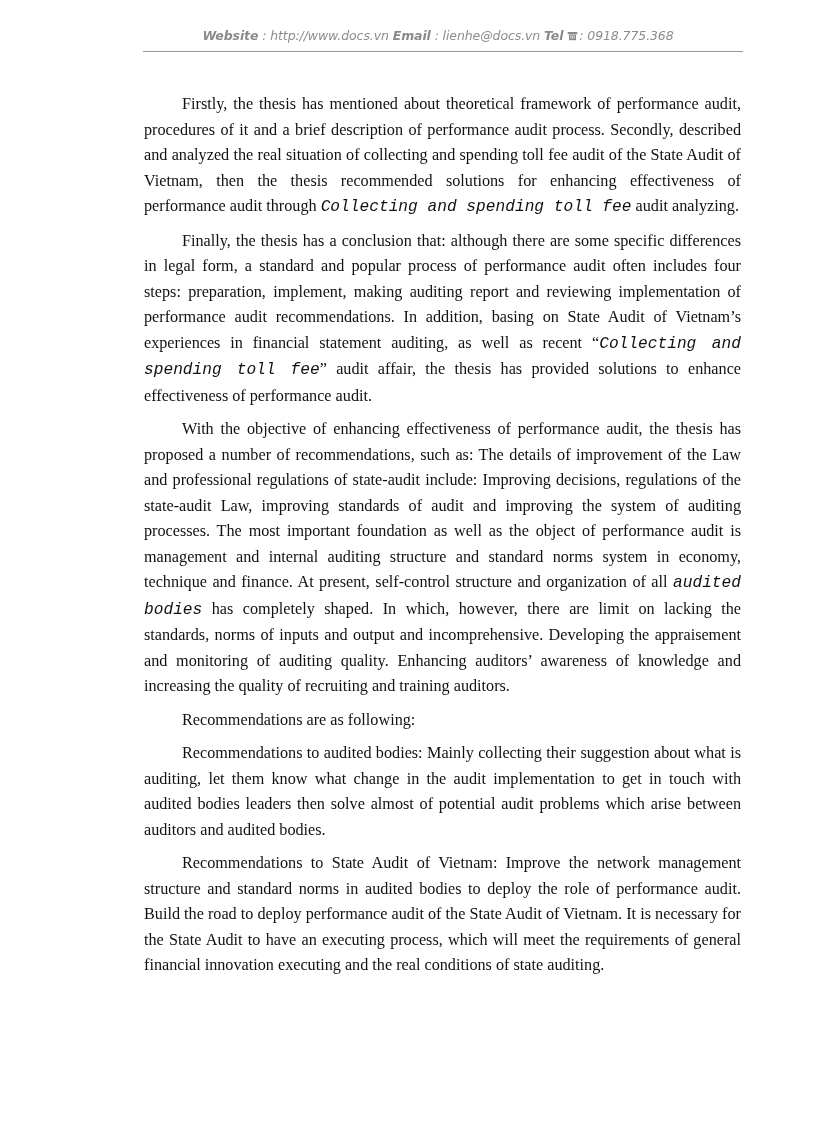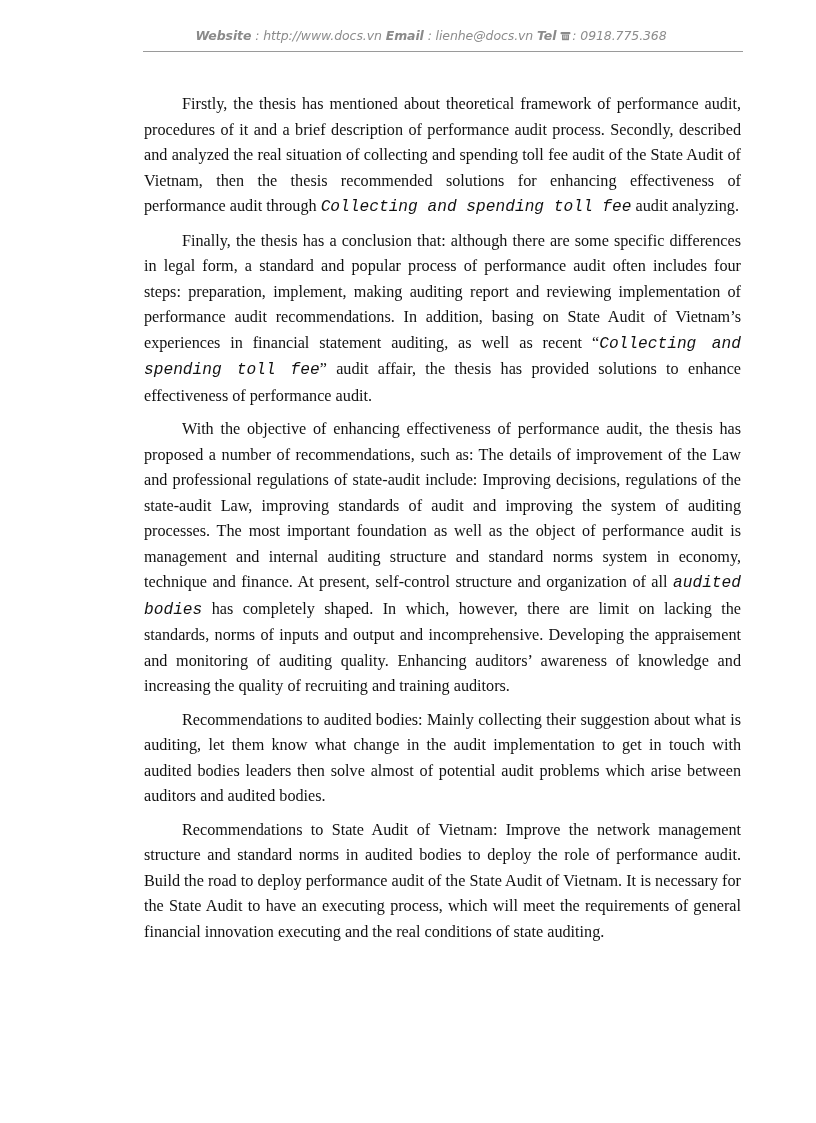--- a/index.html
+++ b/index.html
@@ -8,21 +8,21 @@
       background: #ffffff;
     }
     body {
       width: 816px;
       height: 1123px;
       position: relative;
       overflow: hidden;
     }
     .page-header {
       position: absolute;
-      left: 131px;
+      left: 138px;
       top: 28px;
       width: 600px;
       text-align: center;
       font-family: "DejaVu Sans", sans-serif;
       font-size: 12.5px;
       font-style: italic;
       color: #8c8c8c;
       white-space: nowrap;
       letter-spacing: -0.1px;
     }
@@ -87,18 +87,21 @@
   <p class="para">
     <span>Firstly, the thesis has mentioned about theoretical framework of performance audit, procedures of it and a brief description of performance audit process. Secondly, described and analyzed the real situation of collecting and spending toll fee audit of the State Audit of Vietnam, then the thesis recommended solutions for enhancing effectiveness of performance audit through </span><em>Collecting and spending toll fee</em><span> audit analyzing.</span>
   </p>
   <p class="para">
     <span>Finally, the thesis has a conclusion that: although there are some specific differences in legal form, a standard and popular process of performance audit often includes four steps: preparation, implement, making auditing report and reviewing implementation of performance audit recommendations. In addition, basing on State Audit of Vietnam’s experiences in financial statement auditing, as well as recent “</span><em>Collecting and spending toll fee</em><span>” audit affair, the thesis has provided solutions to enhance effectiveness of performance audit.</span>
   </p>
   <p class="para">
     <span>With the objective of enhancing effectiveness of performance audit, the thesis has proposed a number of recommendations, such as: The details of improvement of the Law and professional regulations of state-audit include: Improving decisions, regulations of the state-audit Law, improving standards of audit and improving the system of auditing processes. The most important foundation as well as the object of performance audit is management and internal auditing structure and standard norms system in economy, technique and finance. At present, self-control structure and organization of all </span><em>audited bodies</em><span> has completely shaped. In which, however, there are limit on lacking the standards, norms of inputs and output and incomprehensive. Developing the appraisement and monitoring of auditing quality. Enhancing auditors’ awareness of knowledge and increasing the quality of recruiting and training auditors.</span>
   </p>
   <p class="para">
+    <span>Recommendations are as following:</span>
+  </p>
+  <p class="para">
     <span>Recommendations to audited bodies: Mainly collecting their suggestion about what is auditing, let them know what change in the audit implementation to get in touch with audited bodies leaders then solve almost of potential audit problems which arise between auditors and audited bodies.</span>
   </p>
   <p class="para">
     <span>Recommendations to State Audit of Vietnam: Improve the network management structure and standard norms in audited bodies to deploy the role of performance audit. Build the road to deploy performance audit of the State Audit of Vietnam. It is necessary for the State Audit to have an executing process, which will meet the requirements of general financial innovation executing and the real conditions of state auditing.</span>
   </p>
 </div>
 
 </body></html>

